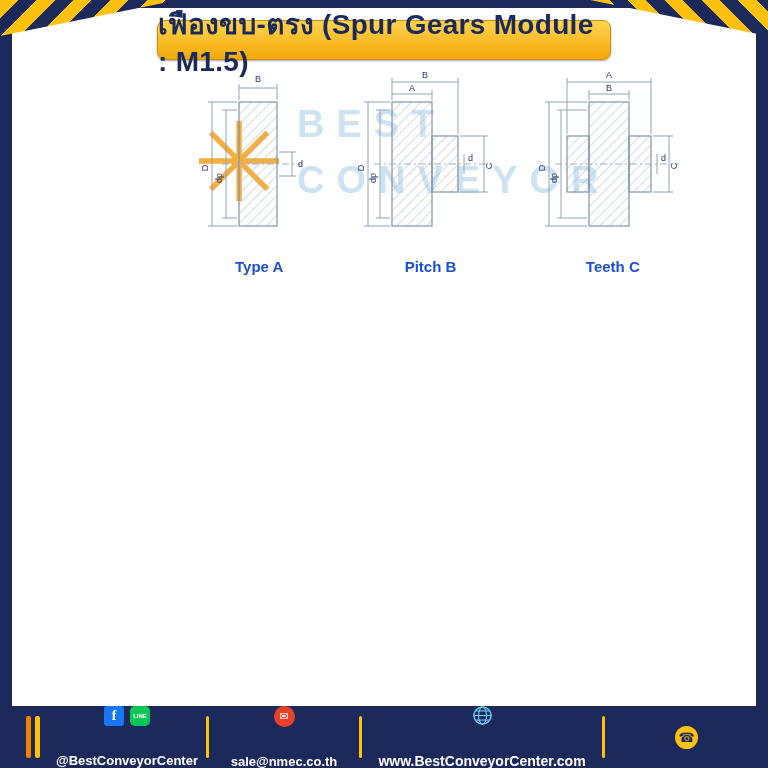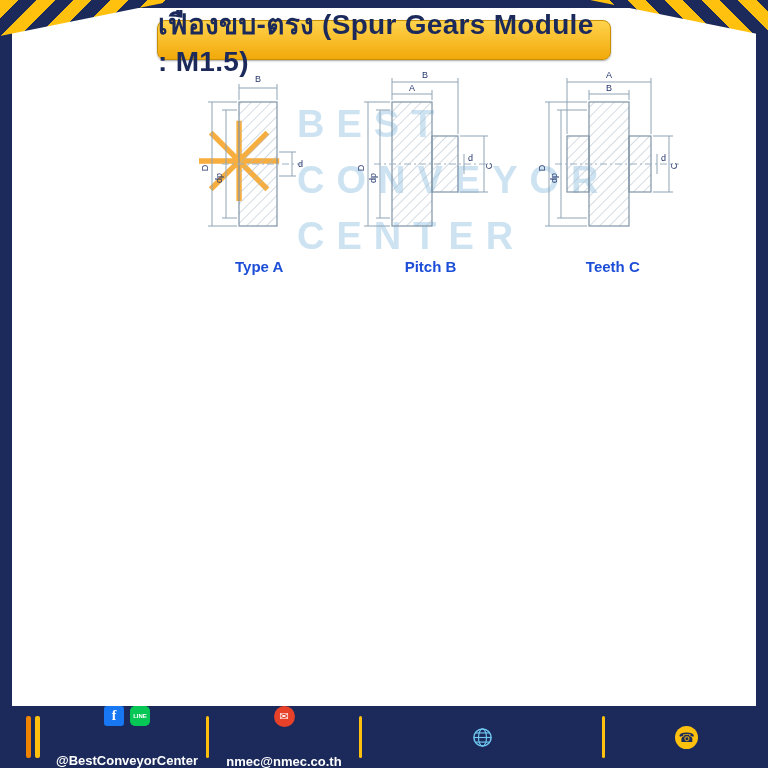--- a/index.html
+++ b/index.html
@@ -148,21 +148,20 @@
       </tr>
     </tbody>
 </table>
 
 <div class="drawings">
   <div class="watermark">
     <div class="wm-star">✳</div>
     <div class="wm-text">
       <div>BEST</div>
       <div>CONVEYOR</div>
-      <div>CENTER</div>
     </div>
   </div>
 
   <div class="draw">
     <svg width="150" height="190" viewBox="0 0 150 190">
       <defs>
         <pattern id="hA" width="7" height="7" patternTransform="rotate(45)" patternUnits="userSpaceOnUse">
           <line x1="0" y1="0" x2="0" y2="7" stroke="#a7b8c6" stroke-width="1"></line>
         </pattern>
       </defs>
@@ -462,29 +461,30 @@
   <div class="fcell f1">
     <div class="icon-row">
       <div class="fb-icon">f</div>
       <div class="line-icon">LINE</div>
     </div>
     <div class="txt">@BestConveyorCenter</div>
   </div>
   <div class="fdiv"></div>
   <div class="fcell f2">
     <div class="mail-icon">✉</div>
-    <div class="txt">nmec@nmec.co.th</div>
+    <div class="txt">sale@nmec.co.th</div>
   </div>
   <div class="fdiv"></div>
   <div class="fcell f3 site">
     <svg class="globe-icon" viewBox="0 0 22 22">
       <circle cx="11" cy="11" r="9" fill="none" stroke="#6fc7f2" stroke-width="1.6"></circle>
       <ellipse cx="11" cy="11" rx="4.2" ry="9" fill="none" stroke="#6fc7f2" stroke-width="1.2"></ellipse>
       <line x1="2" y1="11" x2="20" y2="11" stroke="#6fc7f2" stroke-width="1.2"></line>
       <line x1="3.5" y1="6.2" x2="18.5" y2="6.2" stroke="#6fc7f2" stroke-width="1.2"></line>
       <line x1="3.5" y1="15.8" x2="18.5" y2="15.8" stroke="#6fc7f2" stroke-width="1.2"></line>
     </svg>
+    <div class="txt">www.BestConveyorCenter.com</div>
   </div>
   <div class="fdiv"></div>
   <div class="fcell f4 phones">
     <div class="phone-icon">☎</div>
   </div>
 </div>
 
 </body></html>

